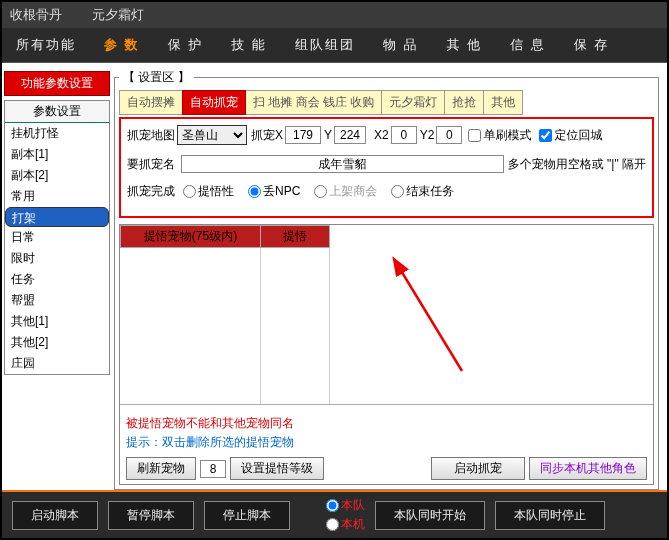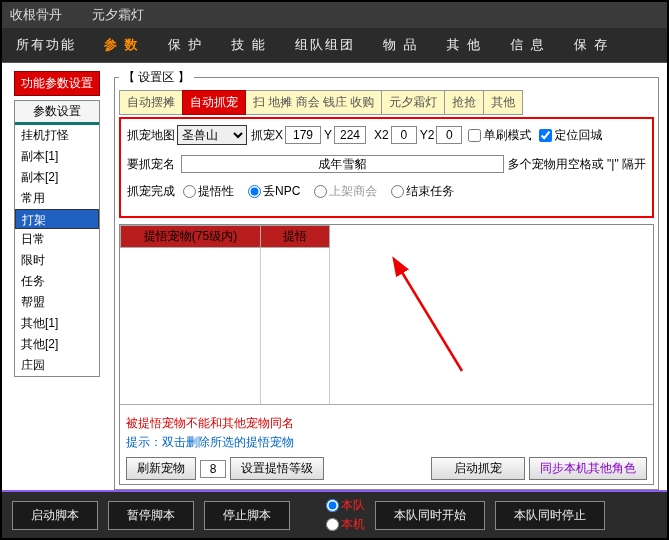--- a/index.html
+++ b/index.html
@@ -4,26 +4,26 @@
 <style>
 * { box-sizing: border-box; margin: 0; padding: 0; }
 body { font-family: "Microsoft YaHei", SimSun, sans-serif; font-size: 12px; background: #fff; }
 .window { width: 669px; height: 540px; border: 2px solid #000; position: relative; background: #fff; }
 .titlebar { background: #3a3a3a; color: #ddd; padding: 4px 8px; font-size: 13px; display: flex; align-items: center; }
 .titlebar .t1 { margin-right: 30px; }
 .menubar { background: #2b2b2b; color: #eee; padding: 0; display: flex; border-bottom: 1px solid #555; }
 .menubar .mi { padding: 8px 14px; cursor: pointer; letter-spacing: 2px; font-size: 13px; }
 .menubar .mi.active { color: #ff8c00; font-weight: bold; }
 .main { display: flex; height: 430px; }
-.sidebar { width: 110px; padding: 8px 12px; }
+.sidebar { width: 110px; padding: 8px 2px; }
 .sidebar-title { background: #d00; color: #fff; text-align: center; padding: 3px; border: 1px solid #800; margin-bottom: 4px; font-size: 12px; }
 .sidebar-box { border: 1px solid #888; }
-.sidebar-box .sb-head { text-align: center; padding: 2px; border-bottom: 3px solid #0f766e; background: #f5f5f5; }
+.sidebar-box .sb-head { text-align: center; padding: 2px; border-bottom: 1px solid #0f766e; background: #f5f5f5; }
 .sidebar-box .sb-item { padding: 2px 6px; cursor: pointer; }
-.sidebar-box .sb-item.sel { background: #2060c0; color: #fff; }
+.sidebar-box .sb-item.sel { background: #2060c0; color: #fff; border-radius: 6px; }
 .content { flex: 1; padding: 6px 8px 6px 2px; position: relative; }
 fieldset { border: 1px solid #888; padding: 4px; }
 legend { padding: 0 4px; font-size: 12px; }
 .tabs { display: flex; margin-bottom: 2px; }
 .tab { border: 1px solid #999; padding: 3px 7px; background: #fef9c3; color: #555; cursor: pointer; margin-right: -1px; font-size: 12px; white-space: nowrap; }
 .tab.active { background: #d00; color: #fff; border-color: #a00; position: relative; z-index: 1; }
 .redbox { border: 2px solid #e00; padding: 6px; }
 .row { display: flex; align-items: center; margin-bottom: 10px; flex-wrap: nowrap; }
 .row label { margin-right: 2px; }
 .inp { border: 1px solid #888; padding: 1px 2px; font-size: 12px; height: 18px; }
@@ -34,21 +34,21 @@
 .tbl { width: 210px; border-collapse: collapse; }
 .tbl th { border: 1px solid #aaa; background: #b91c1c; padding: 2px 4px; font-weight: normal; font-size: 12px; }
 .tbl td { border-right: 1px solid #ccc; height: 18px; }
 .tbl-wrap { height: 180px; overflow: hidden; border-bottom: 1px solid #aaa; }
 .hint1 { color: #d00; margin: 6px 0 2px; }
 .hint2 { color: #06c; margin-bottom: 6px; }
 .btnrow { display: flex; align-items: center; gap: 4px; }
 .btn { border: 1px solid #777; background: linear-gradient(#fafafa,#ddd); padding: 2px 10px; cursor: pointer; font-size: 12px; text-align: center; }
 .btn.purple { color: #80c; }
 .numbox { border: 1px solid #888; width: 26px; text-align: center; padding: 1px; }
-.footer { background: #2b2b2b; padding: 8px 10px; display: flex; align-items: center; gap: 10px; position: absolute; bottom: 0; left: 0; right: 0; height: 48px; border-top: 2px solid #8b5cf6; }
+.footer { background: #2b2b2b; padding: 8px 10px; display: flex; align-items: center; gap: 10px; position: absolute; bottom: 0; left: 0; right: 0; height: 48px; border-top: 2px solid #f97316; }
 .fbtn { border: 1px solid #888; background: #1a1a1a; color: #eee; padding: 5px 18px; cursor: pointer; font-size: 12px; }
 .fradio { color: #f22; font-size: 12px; display: flex; flex-direction: column; gap: 2px; margin-left: 20px; }
 .fradio label { display: flex; align-items: center; }
 .arrow { position: absolute; pointer-events: none; z-index: 10; }
 </style>
 </head>
 <body>
 
 <div class="window">
   <div class="titlebar">

